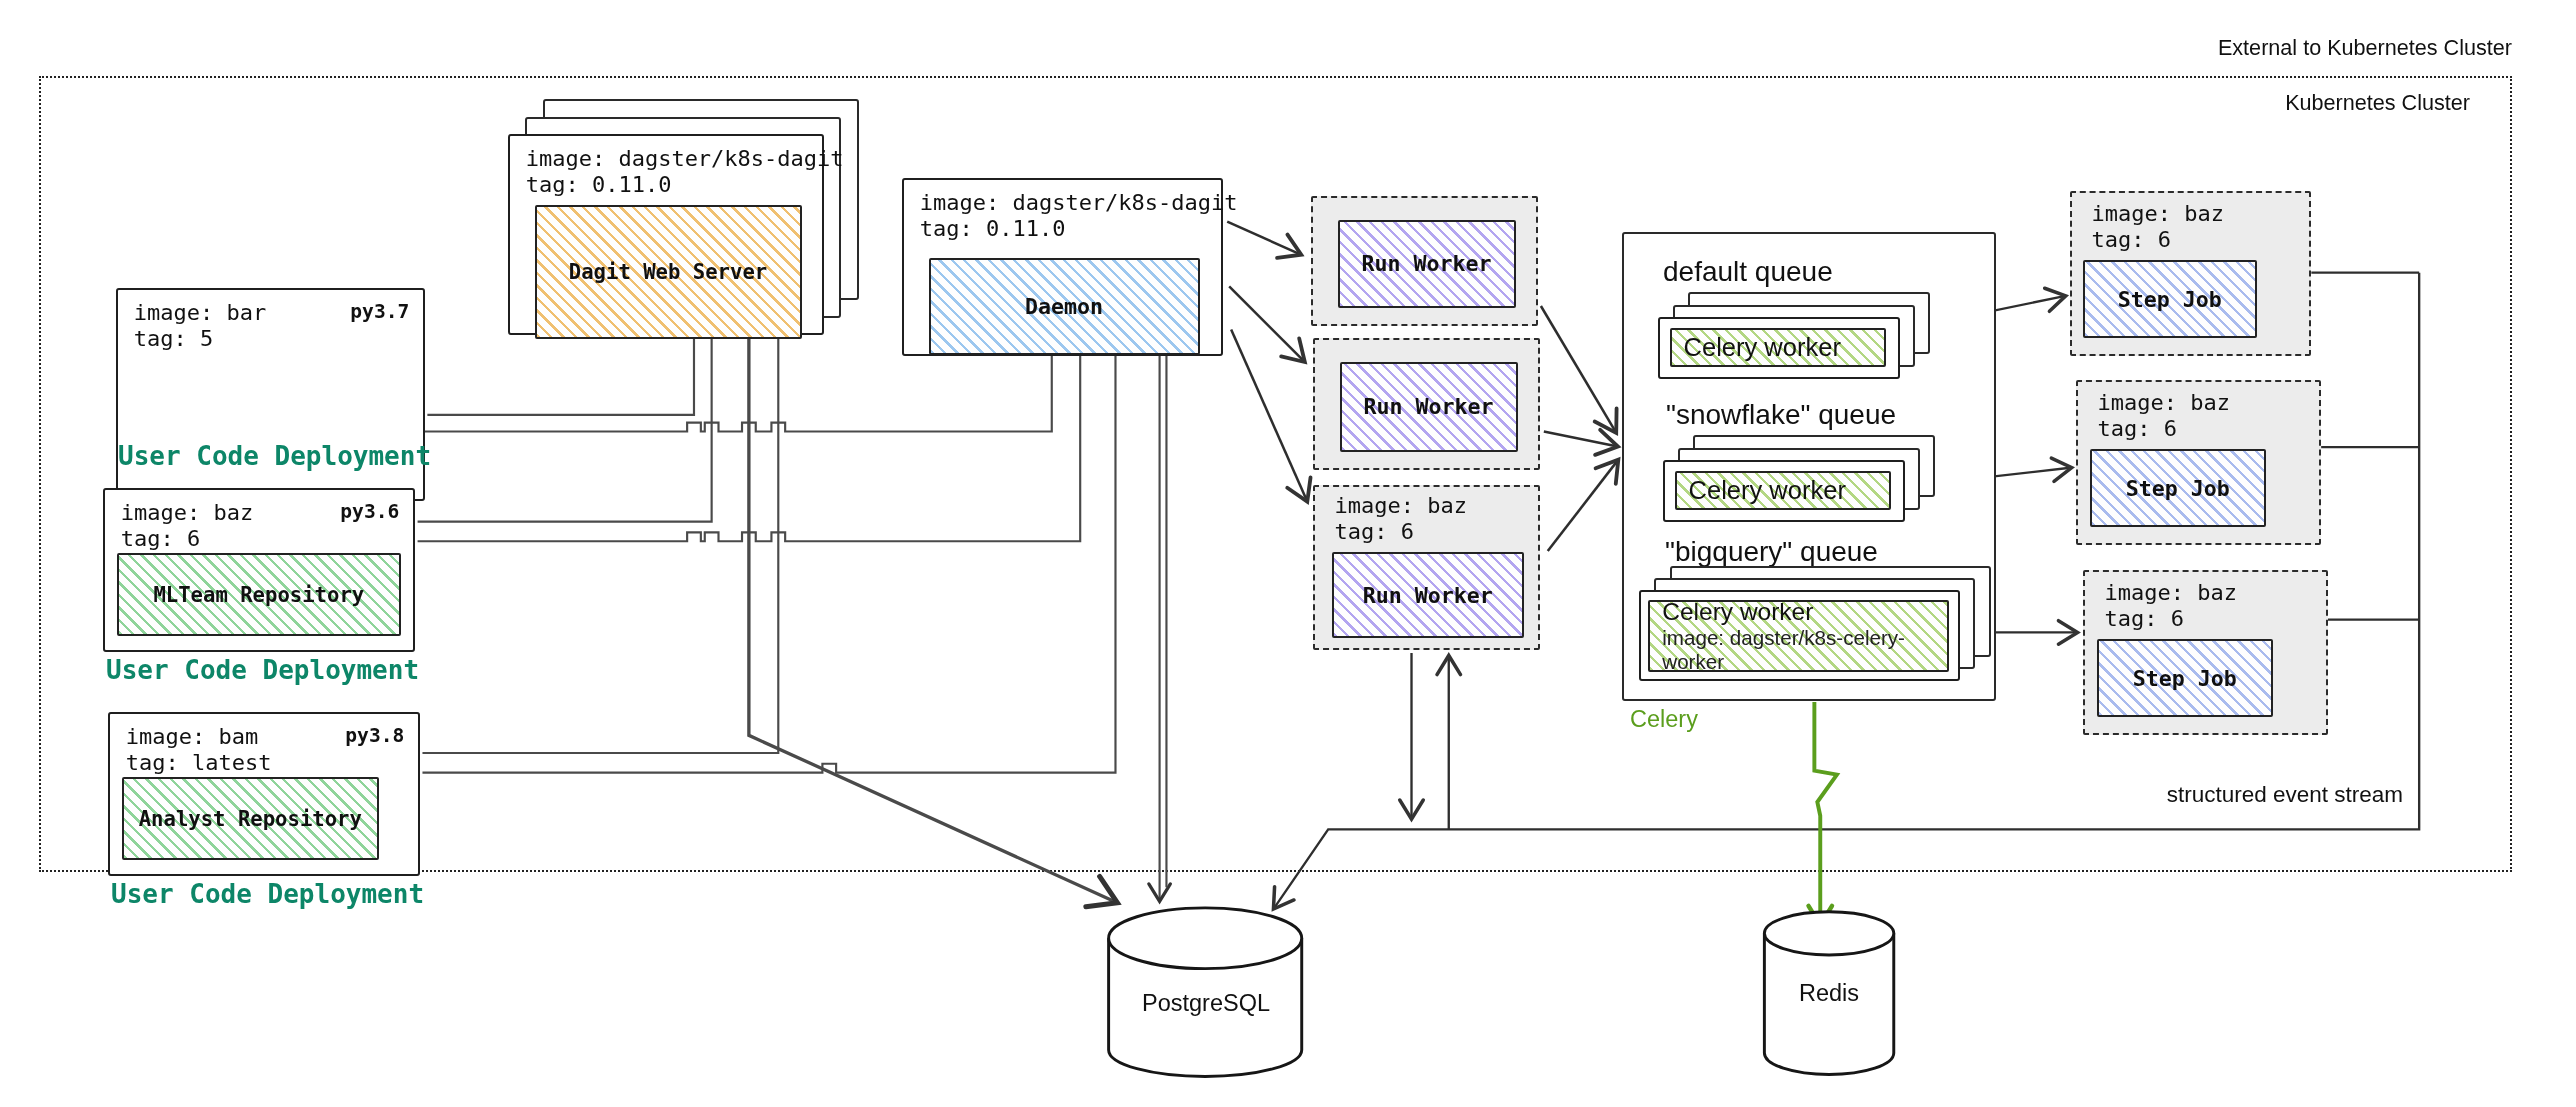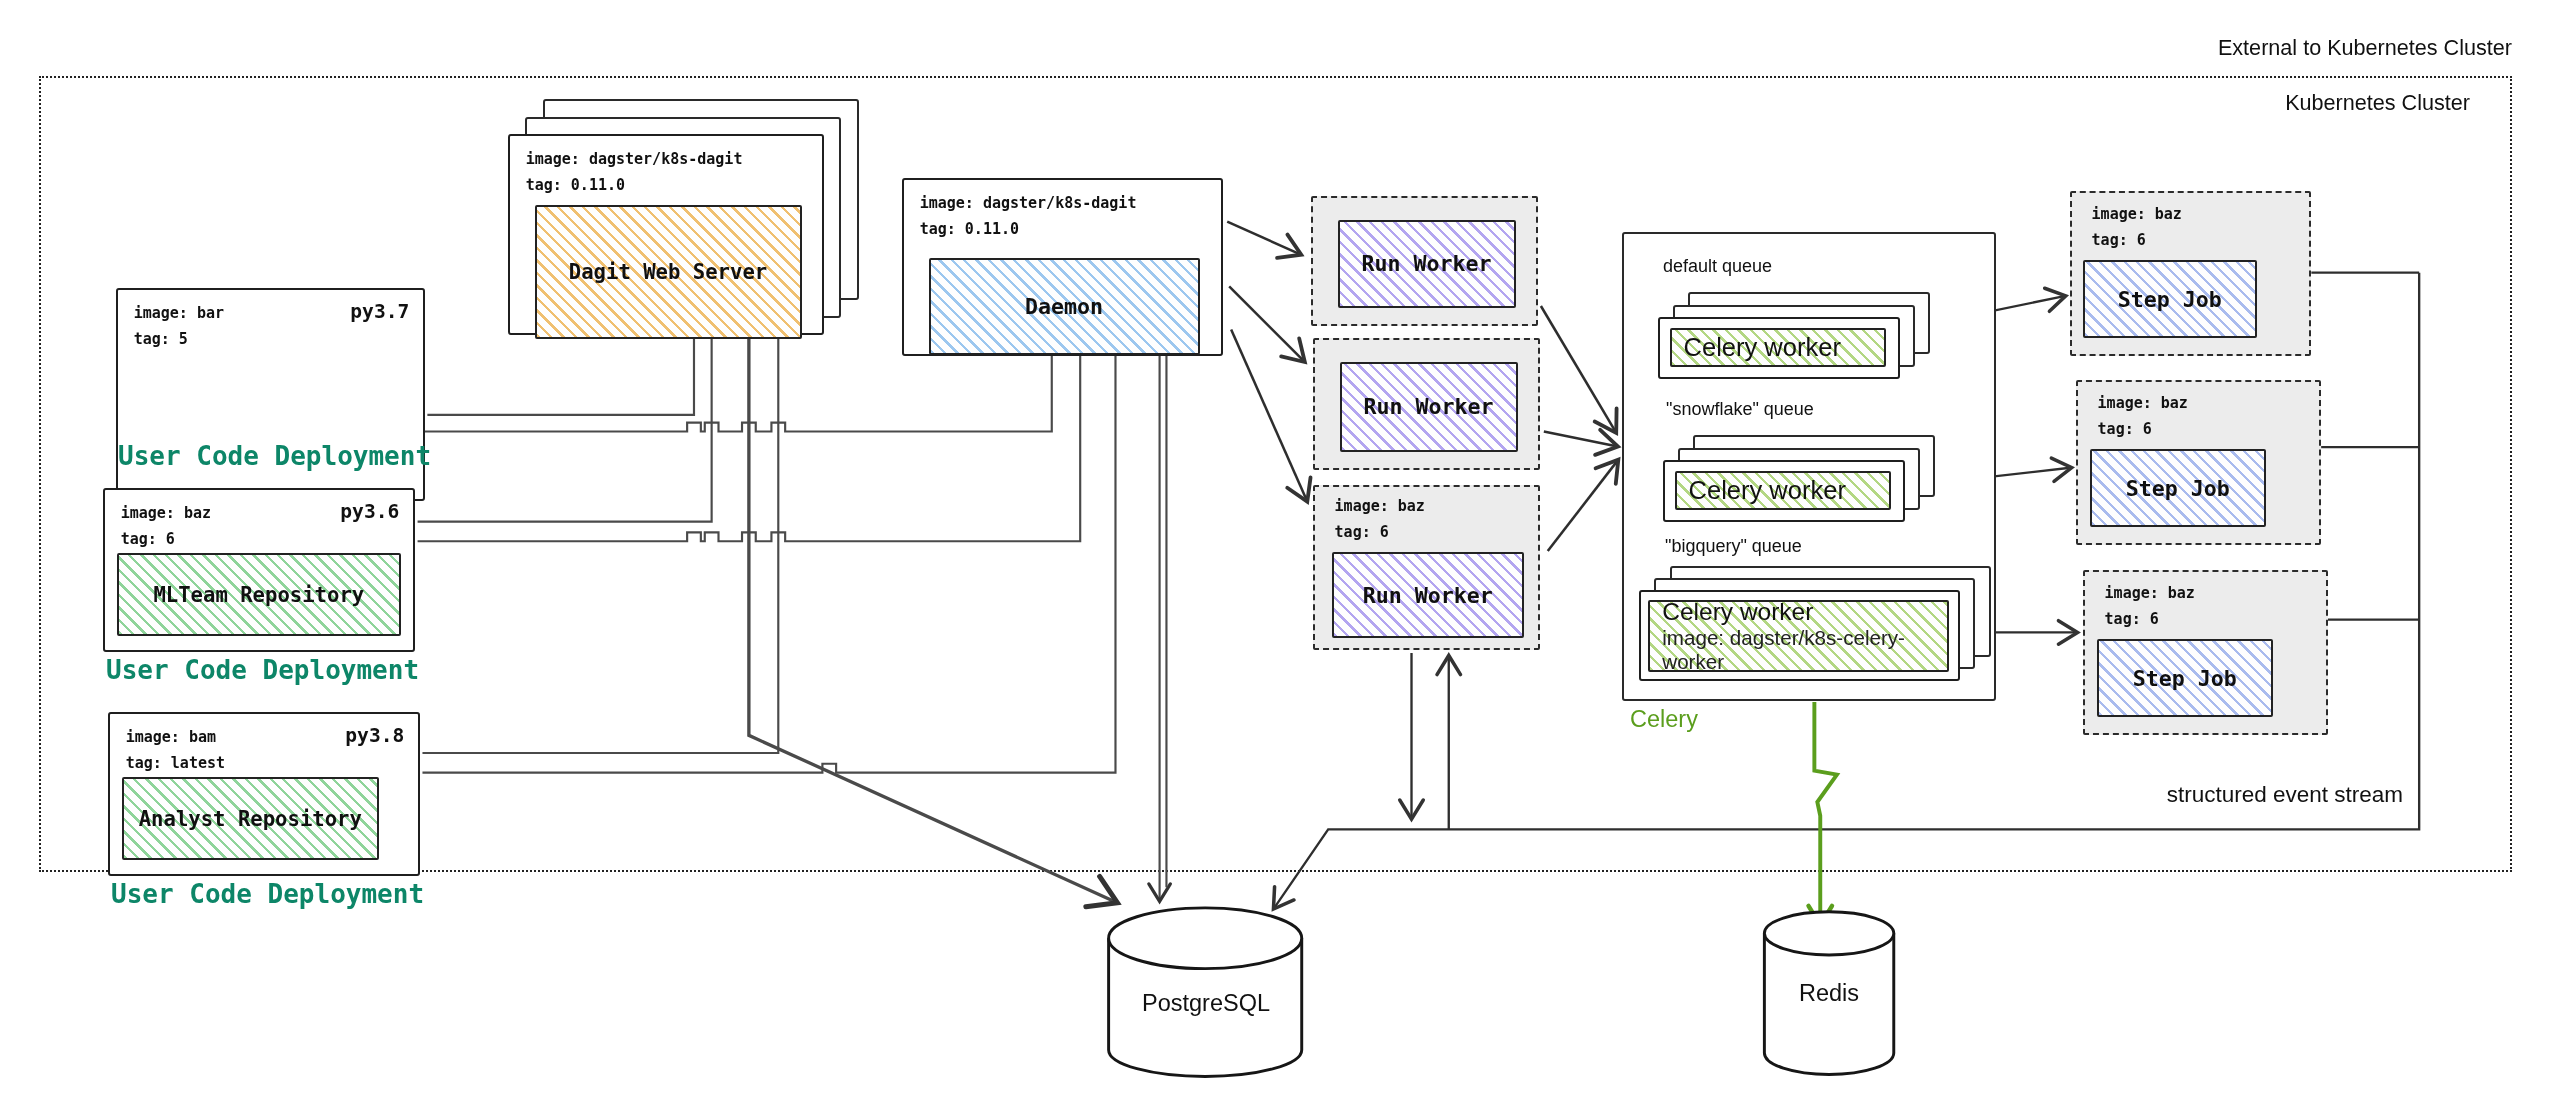--- a/index.html
+++ b/index.html
@@ -16,27 +16,27 @@
          display:flex;align-items:center;justify-content:center;background-color:#fefefe;
          background-image:repeating-linear-gradient(45deg,var(--hc) 0px,var(--hc) 2.5px,rgba(0,0,0,0) 2.5px,rgba(0,0,0,0) 8.8px);}
   .hatch-green {--hc:var(--repo-green,#8fd49a);}
   .hatch-orange{--hc:var(--dagit-orange,#f0c070);}
   .hatch-blue  {--hc:var(--daemon-blue,#9cc7ef);}
   .hatch-purple{--hc:var(--run-worker-purple,#b3a5f0);}
   .hatch-stepblue{--hc:var(--step-job-blue,#a9bbee);}
   .hatch-celery{--hc:var(--celery-worker-green,#b3d783);}
 
   .hdr{position:absolute;left:15.7px;top:9.8px;font-family:"DejaVu Sans Mono",monospace;
-       font-size:15px;line-height:26.5px;font-weight:bold;color:#111;white-space:pre;}
+       font-size:22px;line-height:26.5px;font-weight:normal;color:#111;white-space:pre;}
   .pytag{position:absolute;right:13.7px;top:9.8px;font-family:"DejaVu Sans Mono",monospace;
          font-size:19.6px;font-weight:bold;color:#111;}
   .innerlabel{font-family:"DejaVu Sans Mono",monospace;font-size:20.6px;font-weight:bold;color:#101010;}
   .caption{position:absolute;font-family:"DejaVu Sans Mono",monospace;font-size:26px;font-weight:bold;
            color:var(--caption-teal,#0d8668);white-space:nowrap;}
-  .qlabel{position:absolute;font-size:18px;color:#111;white-space:nowrap;}
+  .qlabel{position:absolute;font-size:28px;color:#111;white-space:nowrap;}
   .cluster-label{position:absolute;font-size:21.6px;color:#111;white-space:nowrap;}
   .dbl{position:absolute;font-size:23.5px;color:#111;white-space:nowrap;transform:translateX(-50%);}
 
   #outer-boundary{position:absolute;left:39px;top:76px;width:2473px;height:796px;
                   border:2.9px dotted #222;box-sizing:border-box;}
   #celery-container{position:absolute;left:1622px;top:232px;width:374px;height:469px;
                     border:2.5px solid #2a2a2a;border-radius:2.9px;background:#fff;box-sizing:border-box;}
   svg#wires{position:absolute;left:0;top:0;z-index:2;}
   .z3{z-index:3;}
 </style>

